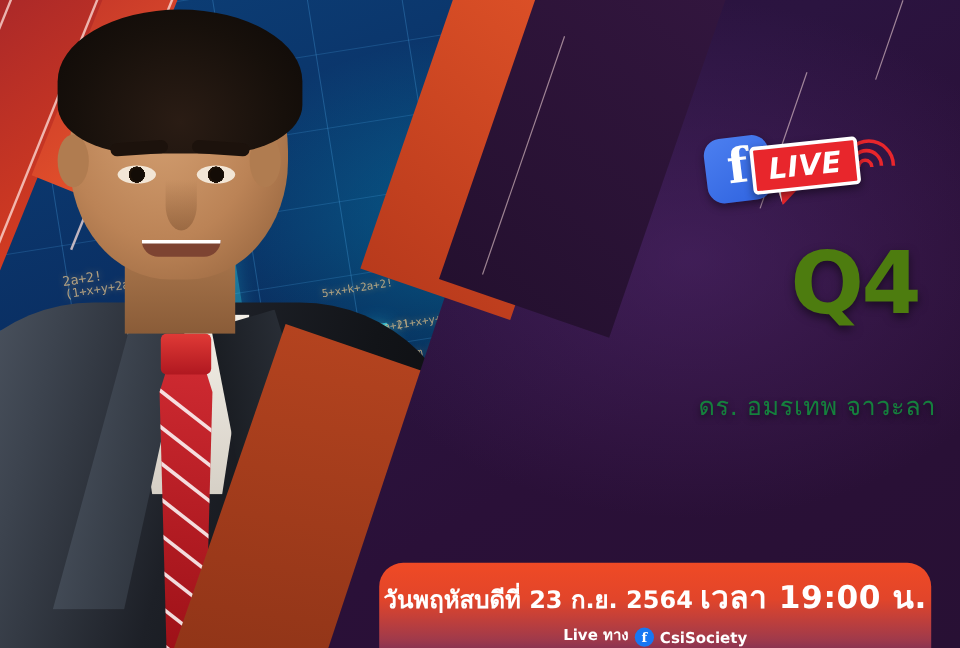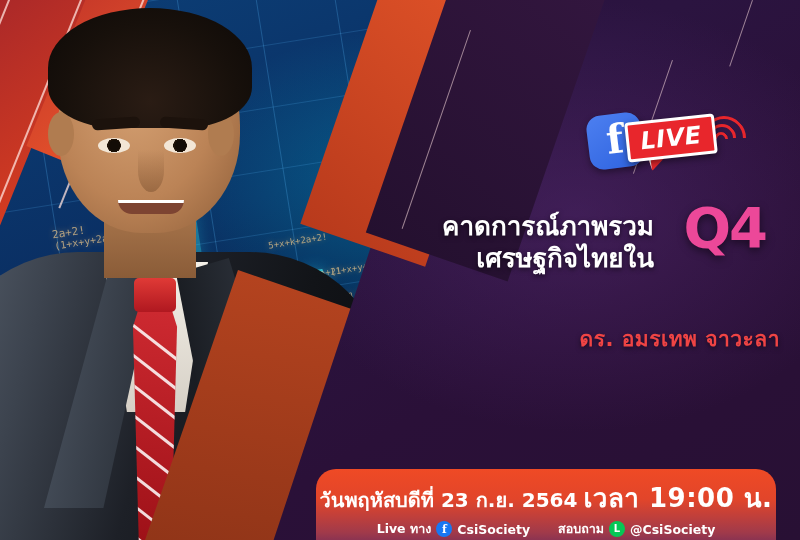--- a/index.html
+++ b/index.html
@@ -168,26 +168,26 @@
   .w2{left:120px;top:20px;width:28px;height:28px;}
   .w3{left:114px;top:12px;width:44px;height:44px;}
 
   
   .headline{position:absolute;left:418px;top:212px;width:362px;height:86px;}
   .hl-lines{position:absolute;left:0;top:0;width:236px;text-align:right;}
   .hl1{color:#ffffff;font-size:26px;font-weight:700;line-height:1.12;white-space:nowrap;
        text-shadow:0 2px 5px rgba(0,0,0,.55);}
   .hl2{color:#ffffff;font-size:26px;font-weight:700;line-height:1.12;white-space:nowrap;
        text-shadow:0 2px 5px rgba(0,0,0,.55);margin-top:3px;}
-  .q4{position:absolute;right:14px;top:-12px;color:#ec4899;font-size:56px;font-weight:700;
+  .q4{position:absolute;right:14px;top:-12px;color:#4d7c0f;font-size:72px;font-weight:700;
       line-height:1;letter-spacing:-2px;text-shadow:0 3px 8px rgba(0,0,0,.5);}
 
   
-  .speaker-name{position:absolute;right:20px;top:322px;color:#ef4444;font-size:21px;
-                font-weight:700;letter-spacing:.5px;white-space:nowrap;
+  .speaker-name{position:absolute;right:20px;top:322px;color:#15803d;font-size:21px;
+                font-weight:400;letter-spacing:.5px;white-space:nowrap;
                 text-shadow:0 2px 5px rgba(0,0,0,.5);text-align:right;}
   .speaker-title{position:absolute;right:20px;top:378px;color:#ffffff;font-size:14.5px;
                  font-weight:400;white-space:nowrap;text-shadow:0 1px 4px rgba(0,0,0,.5);}
 
   
   .banner{
     position:absolute;left:316px;top:469px;width:460px;height:88px;
     border-radius:20px 20px 0 0;
     background:linear-gradient(to bottom,#ef4a25 0%,#e2452a 34%,#a13a4a 72%,#5b2560 100%);
     overflow:hidden;
@@ -196,21 +196,21 @@
     position:absolute;left:0;right:0;top:8px;text-align:center;color:#ffffff;
     white-space:nowrap;
   }
   .bl-date{font-size:20px;font-weight:700;}
   .bl-time{font-size:26px;font-weight:700;margin-left:6px;letter-spacing:.5px;}
   .banner-line2{
     position:absolute;left:0;right:0;top:50px;
     display:flex;align-items:center;justify-content:center;gap:28px;
     color:#ffffff;font-size:12.5px;font-weight:700;white-space:nowrap;
   }
-  .sm{display:flex;align-items:center;gap:5px;}
+  .sm{display:flex;align-items:flex-end;gap:5px;}
   .ic{width:16px;height:16px;border-radius:50%;display:flex;align-items:center;justify-content:center;
       font-size:11px;font-weight:700;line-height:1;}
   .ic-fb{background:#1877f2;color:#fff;font-family:"DejaVu Serif","Liberation Serif",serif;}
   .ic-line{background:#06c755;color:#fff;font-size:10px;}
 </style>
 </head>
 <body>
 
 <div class="stage">
 
@@ -304,40 +304,31 @@
     <div class="live-tail"></div>
     <div class="fb-sq">
       <span class="fb-f">f</span>
     </div>
     <div class="live-box">
       <span class="live-txt">LIVE</span>
     </div>
   </div>
 
   <div class="headline">
-    <div class="hl-lines">
-      <div class="hl1">คาดการณ์ภาพรวม</div>
-      <div class="hl2">เศรษฐกิจไทยใน</div>
-    </div>
     <div class="q4">Q4</div>
   </div>
 
   <div class="speaker-name">ดร. อมรเทพ จาวะลา</div>
 
   <div class="banner">
     <div class="banner-line1">
       <span class="bl-date">วันพฤหัสบดีที่ 23 ก.ย. 2564</span><span class="bl-time">เวลา 19:00 น.</span>
     </div>
     <div class="banner-line2">
       <span class="sm">
         <span>Live ทาง</span>
         <span class="ic ic-fb">f</span>
         <span>CsiSociety</span>
       </span>
-      <span class="sm">
-        <span>สอบถาม</span>
-        <span class="ic ic-line">L</span>
-        <span>@CsiSociety</span>
-      </span>
     </div>
   </div>
 
 </div>
 
 </body></html>

